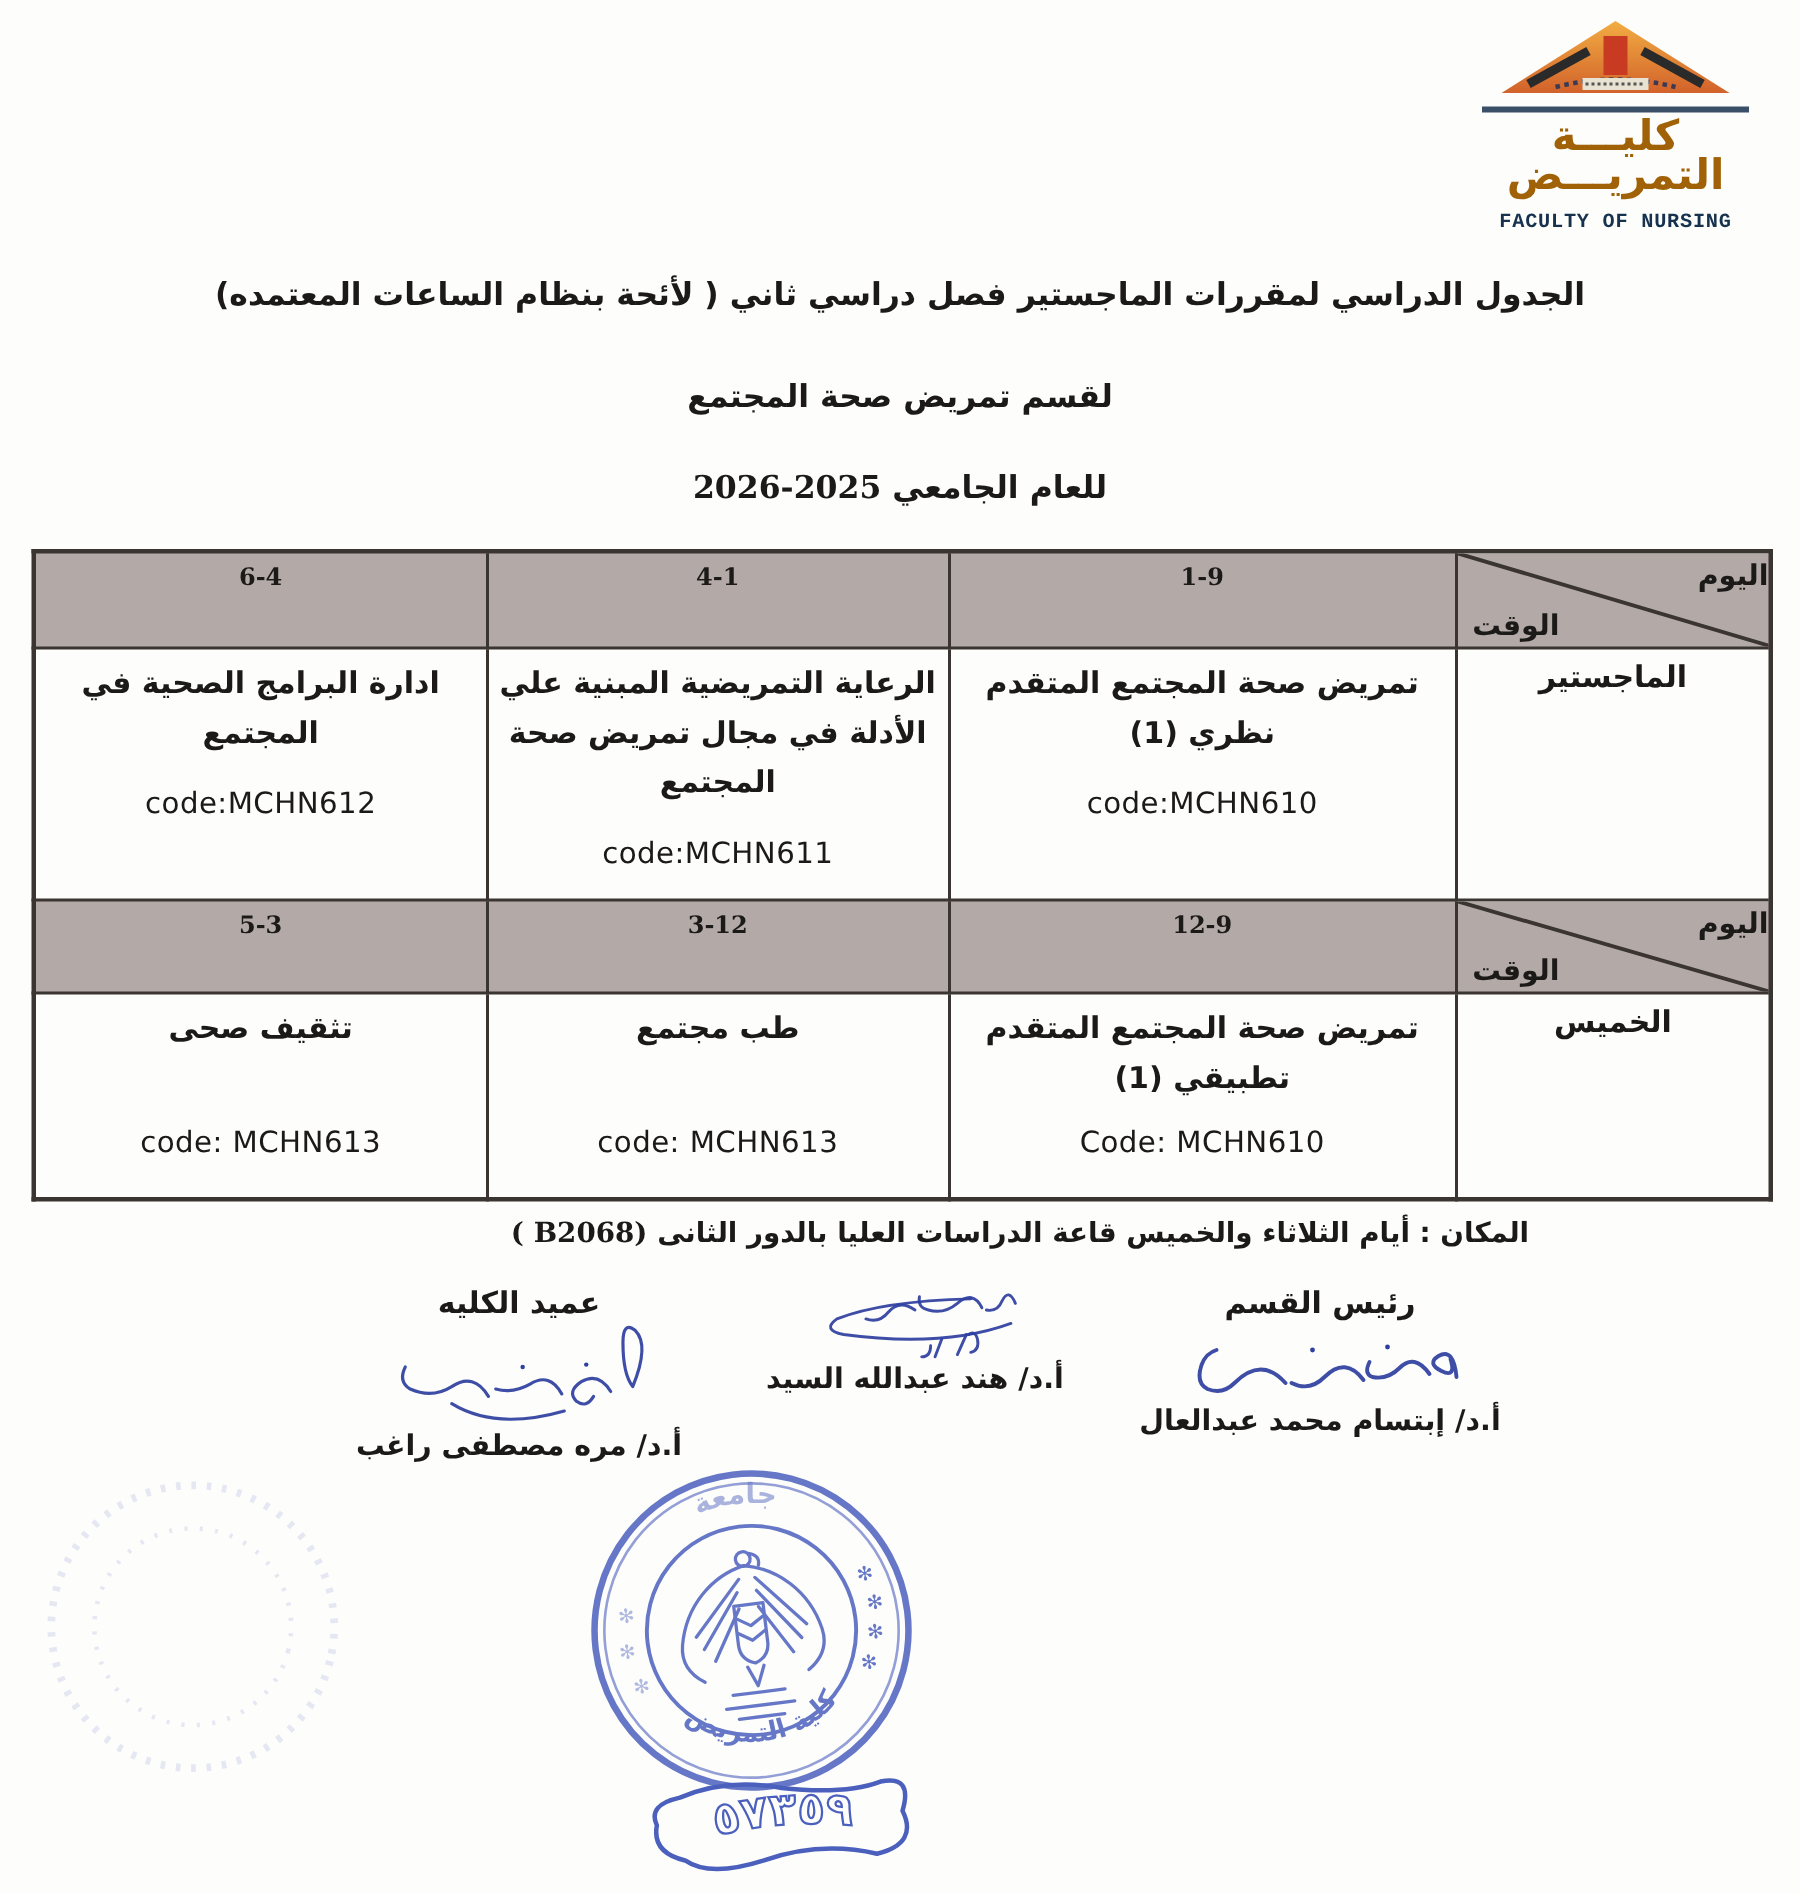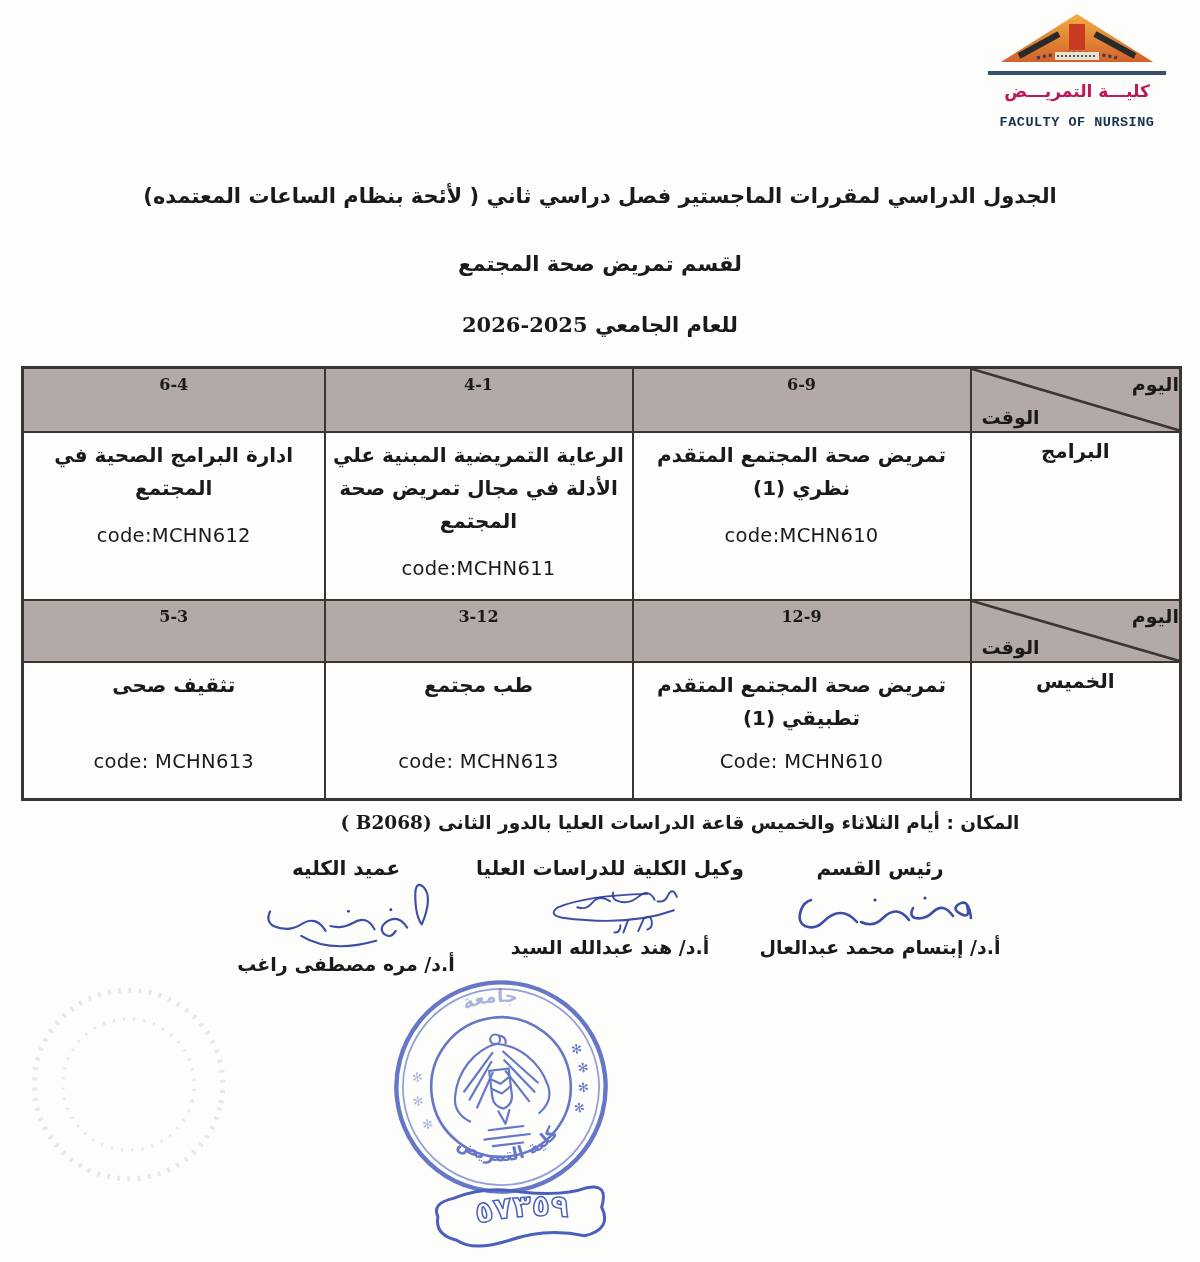--- a/index.html
+++ b/index.html
@@ -11,21 +11,21 @@
     background: #fdfdfb;
     overflow: hidden;
     font-family: "DejaVu Sans", sans-serif;
     color: #1c1a18;
   }
 
   
   .logo { position:absolute; top:12px; right:28px; width:190px; text-align:center; }
   .logo-pyramid { display:block; margin:0 auto; }
   .logo-divider { height:4px; background:#3a5068; margin:3px 6px 3px 6px; }
-  .logo-ar { font-size:17px; font-weight:bold; color:#be185d; direction:rtl; line-height:26px; }
+  .logo-ar { font-size:28px; font-weight:bold; color:#a16207; direction:rtl; line-height:26px; }
   .logo-en { font-family:Liberation Mono, monospace; font-size:13.5px; font-weight:bold; color:#16324f; letter-spacing:0.5px; margin-top:11px; }
 
   
   .doc-title { position:absolute; left:0; width:100%; text-align:center; direction:rtl; font-weight:bold; font-size:21px; }
   .t-main { top:184px; }
   .t-dept { top:252px; }
   .t-year { top:312px; }
   .num-serif { font-family:"DejaVu Serif", serif; }
 
   
@@ -115,27 +115,27 @@
 
     <tbody>
         <tr class="hdr">
       <th class="corner">
         <svg viewBox="0 0 100 100" preserveAspectRatio="none">
           <line x1="0" y1="0" x2="100" y2="100" stroke="#3a3531" stroke-width="2.6" vector-effect="non-scaling-stroke"></line>
         </svg>
         <span class="c-day">اليوم</span>
         <span class="c-time">الوقت</span>
       </th>
-      <th class="time-slot"><span dir="ltr">6-9</span></th>
+      <th class="time-slot"><span dir="ltr">1-9</span></th>
       <th class="time-slot"><span dir="ltr">4-1</span></th>
       <th class="time-slot"><span dir="ltr">6-4</span></th>
     </tr>
 
     <tr class="row1">
-      <td class="day-cell day-1">البرامج</td>
+      <td class="day-cell day-1">الماجستير</td>
       <td class="course">
         <div>تمريض صحة المجتمع المتقدم</div>
         <div>نظري (1)</div>
         <div class="code">code:MCHN610</div>
       </td>
       <td class="course">
         <div>الرعاية التمريضية المبنية علي الأدلة في مجال تمريض صحة المجتمع</div>
         <div></div>
         <div class="code">code:MCHN611</div>
       </td>
@@ -192,21 +192,20 @@
       <path class="ink" d="M178 34 q-10 -14 -20 -4 q-8 8 -18 6 q-6 -2 -2 -10"></path>
       <path class="ink" d="M134 38 q-12 -16 -26 -2 q-10 10 -22 4"></path>
       <path class="ink" d="M82 40 q-16 -18 -34 0 q-8 8 -18 4 q-8 -4 -4 -16 q3 -8 10 -10"></path>
       <circle cx="150" cy="16" r="1.6" fill="#2e3fa0"></circle>
       <circle cx="100" cy="18" r="1.6" fill="#2e3fa0"></circle>
     </svg>
     <div class="sig-name">أ.د/ إبتسام محمد عبدالعال</div>
   </div>
 
   <div class="sig-block sig-mid">
-    <div class="sig-title">وكيل الكلية للدراسات العليا</div>
     <svg class="sig-svg" width="230" height="58" viewBox="0 0 230 78">
       <path class="ink" d="M205 20 q-6 -14 -12 -2 q-4 10 -14 8"></path>
       <path class="ink" d="M175 24 q-8 -16 -22 -4 q-12 10 -26 6 q-10 -2 -8 -12"></path>
       <path class="ink" d="M115 26 q-14 -10 -24 2 q-8 10 -20 6"></path>
       <path class="ink" d="M201 38 q-60 22 -150 10 q-20 -4 -6 -14 q40 -16 120 -18"></path>
       <path class="ink" d="M153 66 l8 -18 M165 64 q8 -2 6 -12 q-2 -8 -8 -4 M133 68 l6 -16 M121 68 q8 0 8 -10"></path>
     </svg>
     <div class="sig-name">أ.د/ هند عبدالله السيد</div>
   </div>
 

